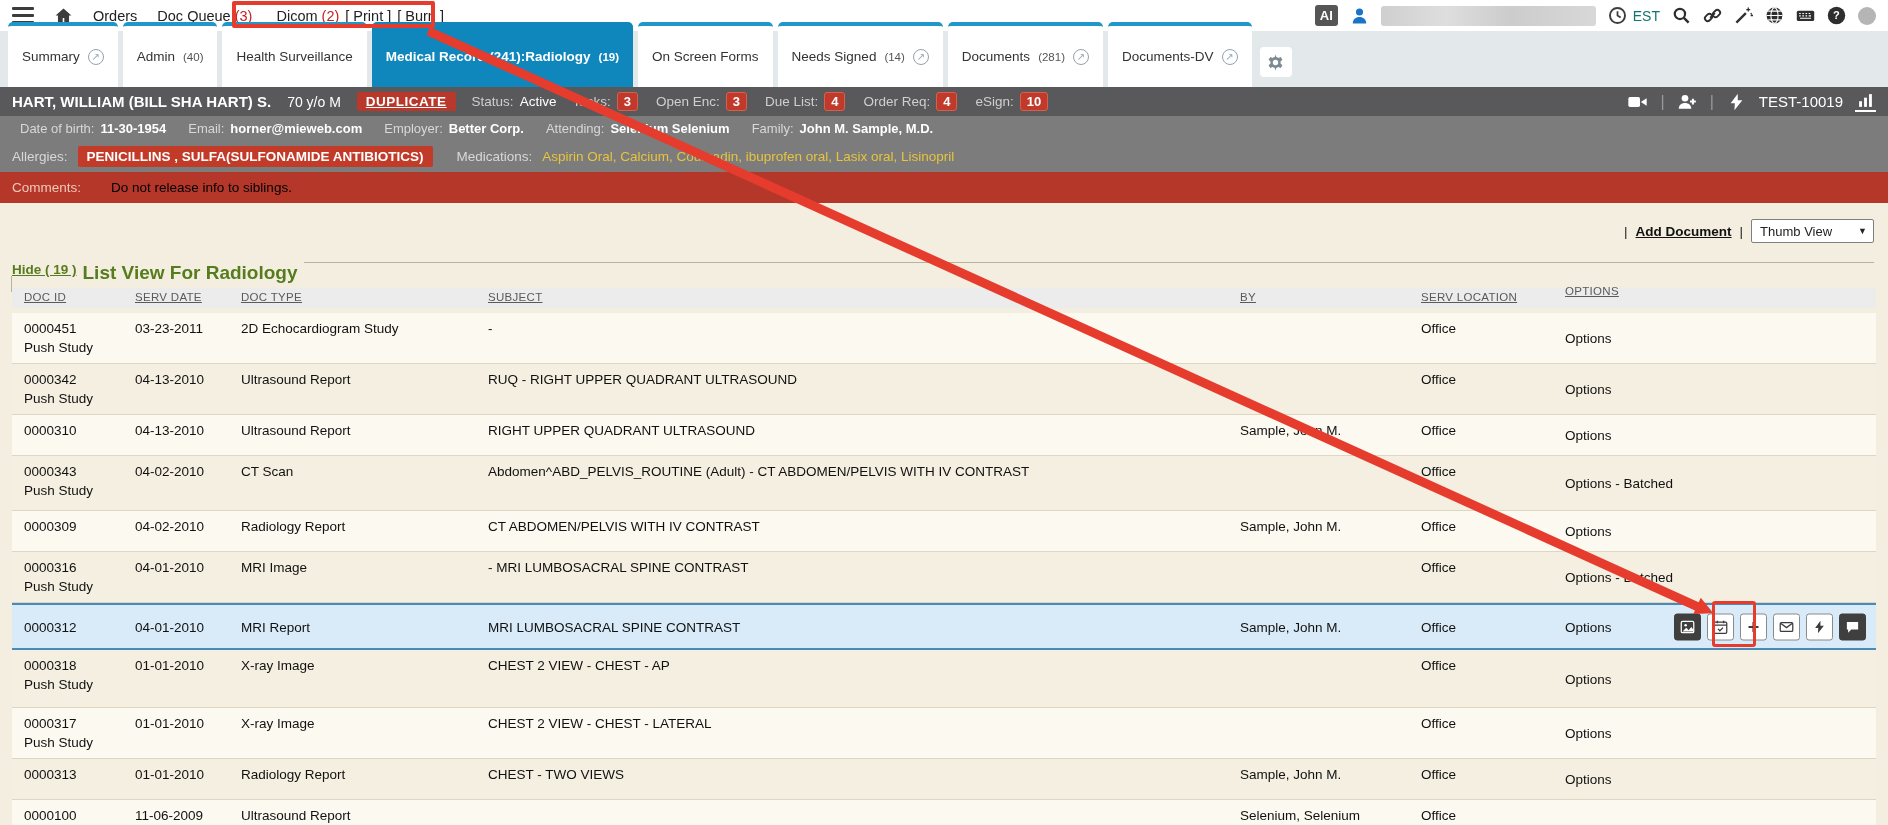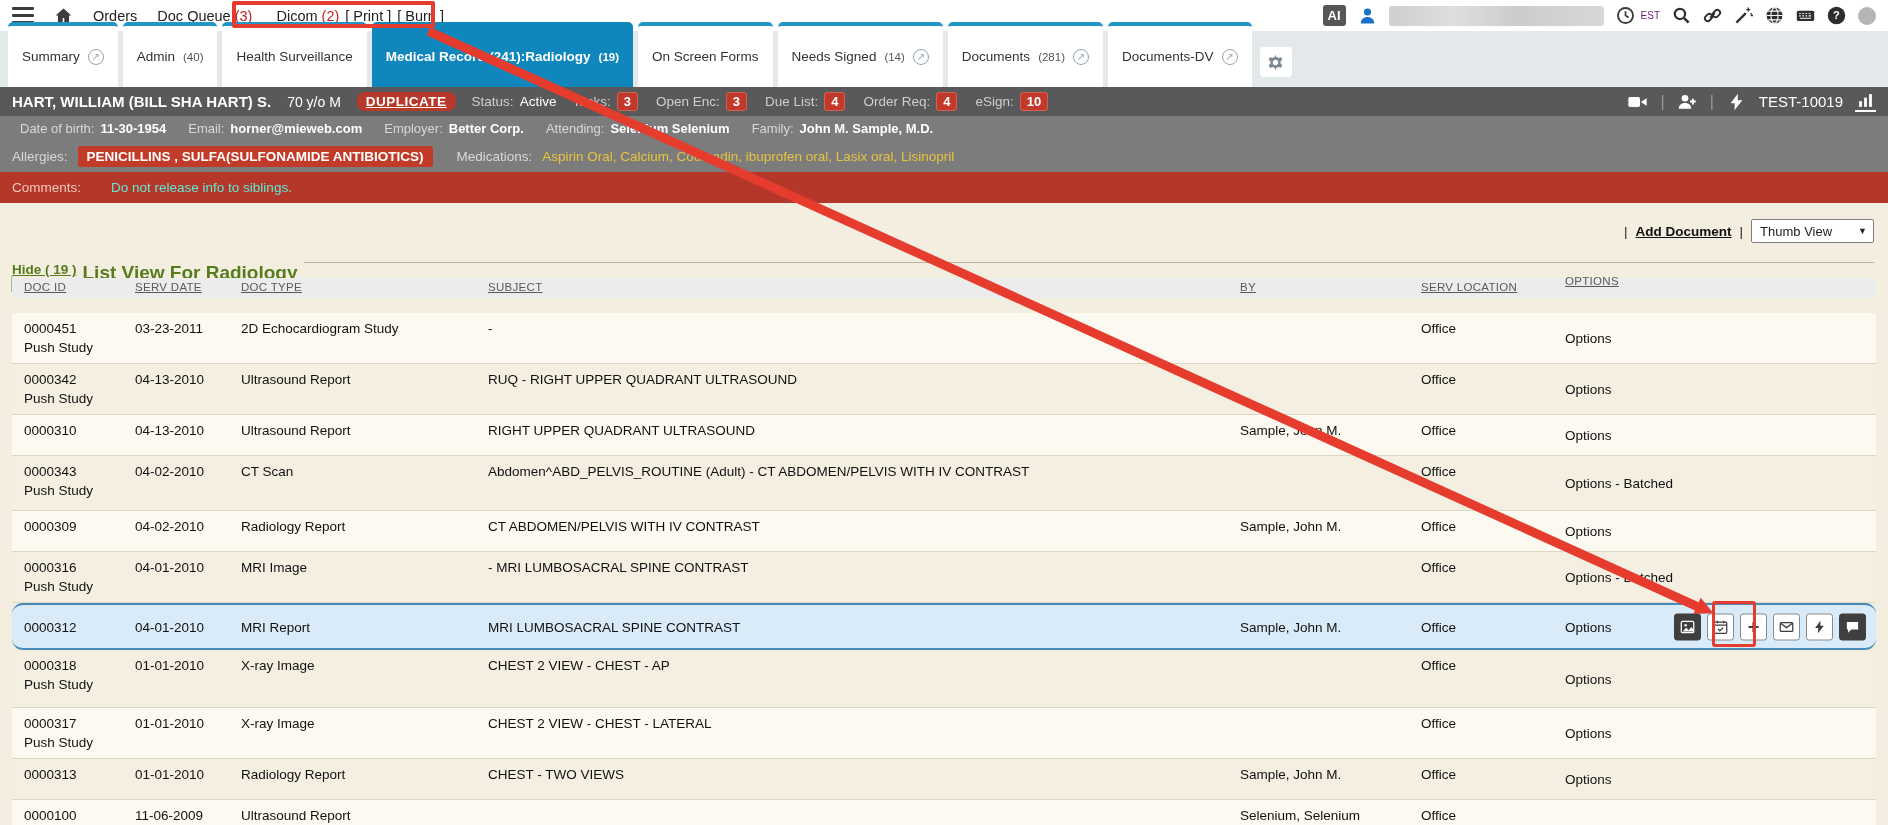--- a/index.html
+++ b/index.html
@@ -11,21 +11,21 @@
             display:flex; align-items:center; padding:0 12px; gap:20px; font-size:14.5px; color:#222; }
   .hamburger { width:22px; display:flex; flex-direction:column; gap:4px; cursor:pointer; }
   .hamburger span { height:3px; background:#3c3c3c; border-radius:1px; }
   .toplink { color:#222; cursor:pointer; white-space:nowrap; }
   .redcount { color:#c62121; }
   .dicom-group { display:flex; gap:6px; white-space:nowrap; padding:0 4px; }
   .topbar-right { margin-left:auto; display:flex; align-items:center; gap:12px; }
   .ai-badge { background:#565656; color:#fff; font-weight:bold; font-size:13px; padding:3px 5px; border-radius:3px; }
   .redacted { width:215px; height:20px; border-radius:3px;
               background:linear-gradient(90deg,#cfcfcf,#dedede 30%,#cccccc 60%,#d8d8d8); }
-  .est { font-size:10px; color:#701a75; margin-left:-6px; }
+  .est { font-size:14px; color:#0f766e; margin-left:-6px; }
   .tb-icon { width:19px; height:19px; display:inline-flex; }
   .tb-icon svg { width:100%; height:100%; }
   .presence-dot { width:18px; height:18px; border-radius:50%; background:#b5b5b5; }
 
   
   .tabbar { position:absolute; left:0; top:31px; width:1888px; height:56px; background:#e3e8eb;
             display:flex; align-items:flex-end; padding:0 0 0 8px; }
   .tabs { display:flex; gap:5px; align-items:flex-end; }
   .tab { background:#fff; border-top:4px solid #2196c8; border-radius:5px 5px 0 0; height:65px;
          display:flex; align-items:center; gap:8px; padding:0 14px; font-size:13.5px; color:#333; cursor:pointer; white-space:nowrap; }
@@ -36,21 +36,21 @@
               font-size:10px; display:inline-flex; align-items:center; justify-content:center; }
   .gear-btn { background:#fff; border-radius:4px; width:32px; height:30px; margin:0 0 10px 8px;
               display:flex; align-items:center; justify-content:center; cursor:pointer; }
 
   
   .ph1 { position:absolute; left:0; top:87px; width:1888px; height:29px; background:#59595b;
          display:flex; align-items:center; padding:0 12px; gap:16px; color:#fff; }
   .pname { font-weight:bold; font-size:15px; }
   .page-sex { font-size:14px; }
   .dup-badge { background:#b8392b; color:#fff; font-weight:bold; font-size:13.5px; letter-spacing:.5px;
-               padding:2px 9px; border-radius:8px; text-decoration:underline; cursor:pointer; }
+               padding:2px 9px; border-radius:2px; text-decoration:underline; cursor:pointer; }
   .hlabel { color:#cfcfcf; font-size:13.5px; }
   .hval { color:#fff; font-size:13.5px; }
   .pair { display:flex; gap:6px; align-items:center; }
   .red-badge { background:#c0392b; border:1px solid #d4614f; color:#fff; font-weight:bold; font-size:13px;
                padding:1px 6px; border-radius:3px; cursor:pointer; }
   .ph1-right { margin-left:auto; display:flex; align-items:center; gap:12px; }
   .ph1-right .sep { color:#9a9a9a; }
   .chart-id { font-size:15px; color:#fff; }
   .wicon { width:21px; height:20px; display:inline-flex; }
   .wicon svg { width:100%; height:100%; }
@@ -65,36 +65,36 @@
          display:flex; align-items:center; padding:0 12px; gap:10px; font-size:13.5px; }
   .ph3 .dlabel { color:#d8d8d8; }
   .allergy-badge { background:#c23a28; color:#fff; font-weight:bold; padding:3px 9px; border-radius:2px; }
   .meds { color:#e6c43d; }
   .meds-label { margin-left:14px; }
 
   
   .comments { position:absolute; left:0; top:172px; width:1888px; height:31px; background:#b5372a;
               display:flex; align-items:center; padding:0 12px; font-size:13.5px; }
   .comments .clabel { color:#f0cab8; }
-  .comments .cval { color:#5eead4; margin-left:30px; }
+  .comments .cval { color:#000000; margin-left:30px; }
 
   
   .add-row { position:absolute; right:14px; top:218px; height:26px; display:flex; align-items:center; gap:8px; font-size:13.5px; color:#222; }
   .add-doc { text-decoration:underline; font-weight:bold; cursor:pointer; color:#111; }
   .view-select { border:1px solid #7f7f7f; background:#fff; height:24px; display:flex; align-items:center;
                  gap:26px; padding:0 6px 0 8px; font-size:13px; cursor:pointer; border-radius:2px; }
   .view-select .caret { font-size:9px; color:#222; }
 
   .lv-head { position:absolute; left:12px; right:14px; top:262px; height:30px; display:flex; gap:6px; }
   .lv-head::before { content:''; position:absolute; left:-1px; top:14px; width:1px; height:16px; background:#b9b39c; }
   .hide-link { color:#567c1e; font-weight:bold; font-size:13.5px; text-decoration:underline; cursor:pointer; white-space:nowrap; }
   .lv-title { color:#567c1e; font-weight:bold; font-size:19px; white-space:nowrap; }
   .lv-rule { flex:1; border-top:1px solid #b9b39c; }
 
-  .thead { position:absolute; left:12px; right:12px; top:278px; height:20px; background:#ececec; }
+  .thead { position:absolute; left:12px; right:12px; top:288px; height:20px; background:#ececec; }
   .thead .hcell { position:absolute; top:3px; font-size:11.5px; color:#5a5a5a; text-decoration:underline; letter-spacing:.3px; cursor:pointer; }
 
   .tbody { position:absolute; left:12px; right:12px; top:313px; bottom:0; overflow:hidden; }
   .trow { position:relative; width:100%; border-bottom:1px solid #ddd6c2; }
   .trow.shade-a { background:#fcf9f0; }
   .trow.shade-b { background:#f4efe1; }
   .trow.highlight { background:#d9ebf8; border-top:2px solid #4a8ab8; border-bottom:2px solid #4a8ab8; }
   .cell { position:absolute; top:8px; font-size:13.5px; color:#111; white-space:nowrap; }
   .cell .sub { display:block; margin-top:4px; cursor:pointer; }
   .c0{left:12px;} .c1{left:123px;} .c2{left:229px;} .c3{left:476px;} .c4{left:1228px;} .c5{left:1409px;}
@@ -429,21 +429,21 @@
       <div class="cell c0">0000316<span class="sub">Push Study</span></div>
       <div class="cell c1">04-01-2010</div>
       <div class="cell c2">MRI Image</div>
       <div class="cell c3">- MRI LUMBOSACRAL SPINE CONTRAST</div>
       <div class="cell c4"></div>
       <div class="cell c5">Office</div>
       <div class="cell c6">
         <span class="opt-text">Options - Batched</span>
       </div>
     </div>
-    <div class="trow highlight" style="height: 47px; border-radius: 11px;">
+    <div class="trow highlight" style="height: 47px;">
       <div class="cell c0">0000312</div>
       <div class="cell c1">04-01-2010</div>
       <div class="cell c2">MRI Report</div>
       <div class="cell c3">MRI LUMBOSACRAL SPINE CONTRAST</div>
       <div class="cell c4">Sample, John M.</div>
       <div class="cell c5">Office</div>
       <div class="cell c6">
         <span class="opt-text">Options</span>
       </div>
       <div class="icon-btns">

